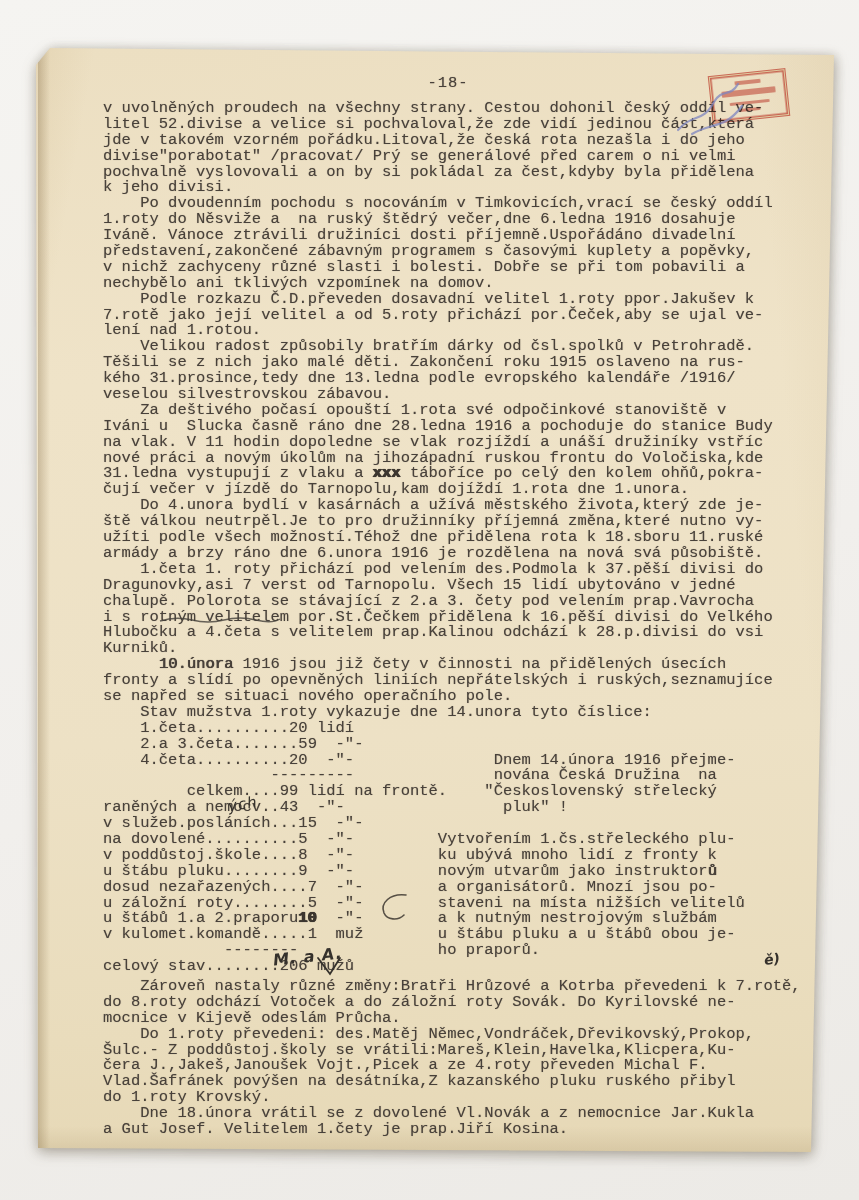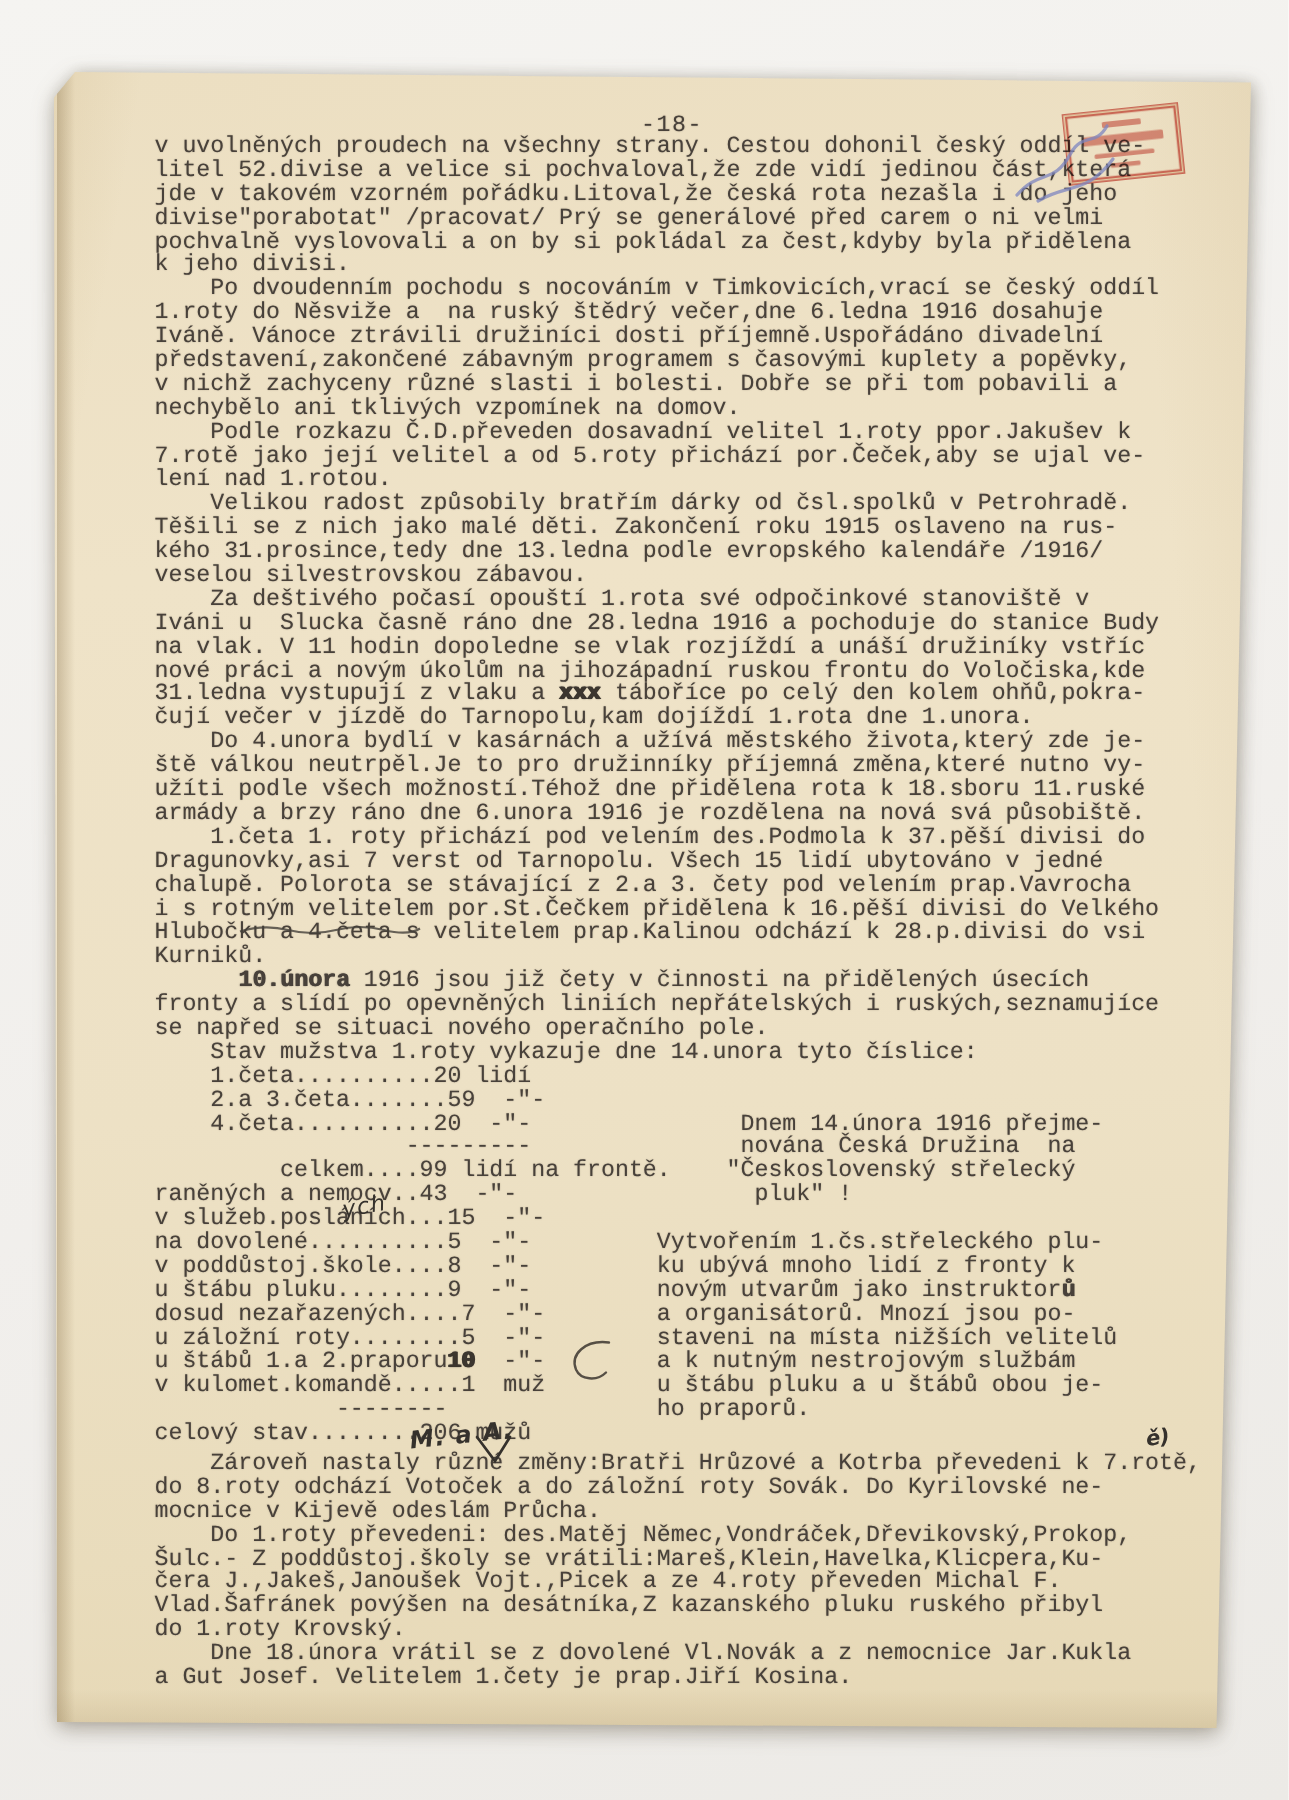--- a/index.html
+++ b/index.html
@@ -20,28 +20,28 @@
   .edge-shade{position:absolute;left:2px;top:0;width:12px;height:100%;
     background:linear-gradient(90deg,rgba(120,95,55,.30),rgba(120,95,55,0));}
   .bottom-shade{position:absolute;left:0;bottom:0;width:100%;height:26px;
     background:linear-gradient(0deg,rgba(140,115,70,.16),rgba(140,115,70,0));}
   .page-number{
     position:absolute;top:26px;left:67px;width:690px;text-align:center;
     font-size:15.5px;letter-spacing:1px;color:#48413a;
     text-shadow:0 0 1px rgba(70,60,50,.45);
   }
   .content{
-    position:absolute;left:67px;top:42px;width:724px;
+    position:absolute;left:67px;top:53px;width:724px;
     font-size:15.5px;line-height:15.9px;color:#48413a;white-space:pre;
     text-shadow:0 0 1px rgba(70,60,50,.40);
   }
   .tl{height:15.9px;}
   .xout{font-weight:bold;color:#3c362f;
     text-shadow:0.7px 0 0 #3c362f,-0.7px 0 0 #3c362f,0 0 1px rgba(50,44,38,.8);margin-top:12px;}
-  .smudge{font-weight:bold;text-shadow:0.6px 0 0 currentColor,0 0 1px rgba(60,52,44,.7);}
+  .smudge{font-weight:normal;text-shadow:0.6px 0 0 currentColor,0 0 1px rgba(60,52,44,.7);}
   
   .stamp{
     position:absolute;left:674px;top:24px;width:76px;height:46px;
     transform:rotate(-6deg);opacity:.8;mix-blend-mode:multiply;
     border:1.5px solid #d0544a;box-shadow:inset 0 0 0 1px #efe3c8, inset 0 0 0 2.5px #d0544a;
     filter:blur(.35px);
   }
   .stamp .srow{position:absolute;left:50%;transform:translateX(-50%);
     background:#cf564c;height:4px;border-radius:1px;opacity:.75;}
   .stamp .s1{top:7px;width:26px;}

